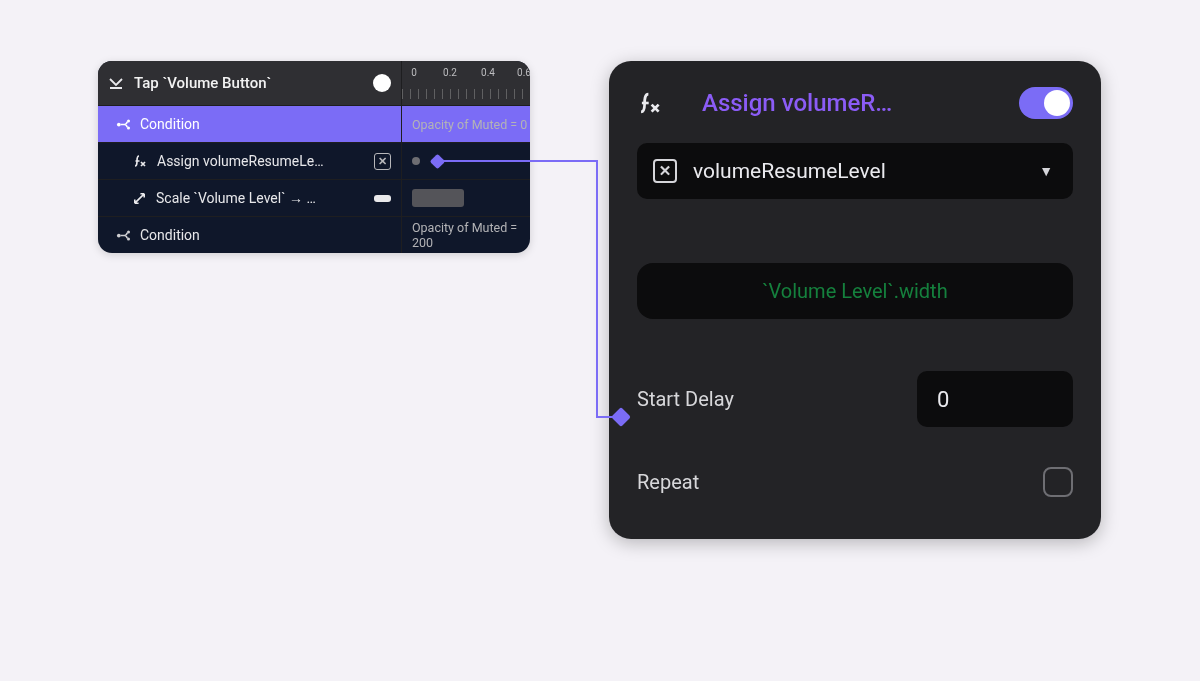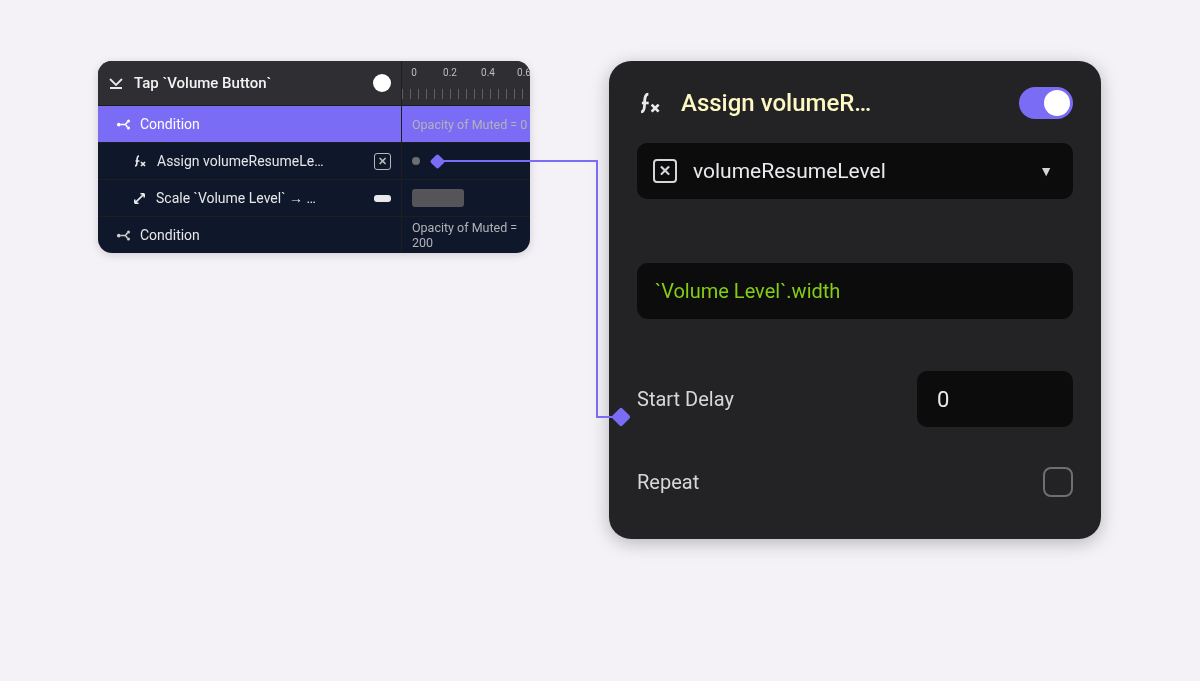--- a/index.html
+++ b/index.html
@@ -161,22 +161,22 @@
   .rp-header {
     display: flex;
     align-items: center;
     gap: 18px;
     margin-bottom: 24px;
   }
   .rp-title {
     flex: 1;
     font-size: 24px;
     font-weight: 500;
-    color: #fef9c3;
-    white-space: nowrap; overflow: hidden; text-overflow: ellipsis;
+    color: #8b5cf6;
+    white-space: nowrap; overflow: hidden; text-overflow: ellipsis; margin-left: 21px;
   }
   .toggle {
     width: 54px; height: 32px;
     border-radius: 16px;
     background: #7b6cf6;
     position: relative;
     cursor: pointer;
   }
   .toggle .knob {
     position: absolute;
@@ -212,28 +212,29 @@
   }
   .rp-select .caret { font-size: 14px; color: #d6d6da; }
 
   .rp-label {
     font-size: 20px;
     color: #d7d7da;
     margin-bottom: 14px;
   }
   .rp-formula {
     height: 56px;
-    border-radius: 11px;
+    border-radius: 16px;
     background: #0c0c0d;
     display: flex;
     align-items: center;
     padding: 0 18px;
     font-size: 20px;
-    color: #84cc16;
+    color: #15803d;
     margin-bottom: 52px;
+    justify-content: center;
   }
 
   .rp-row {
     display: flex;
     align-items: center;
     gap: 18px;
     margin-bottom: 40px;
   }
   .rp-row:last-child { margin-bottom: 12px; }
   .rp-row .lbl {

